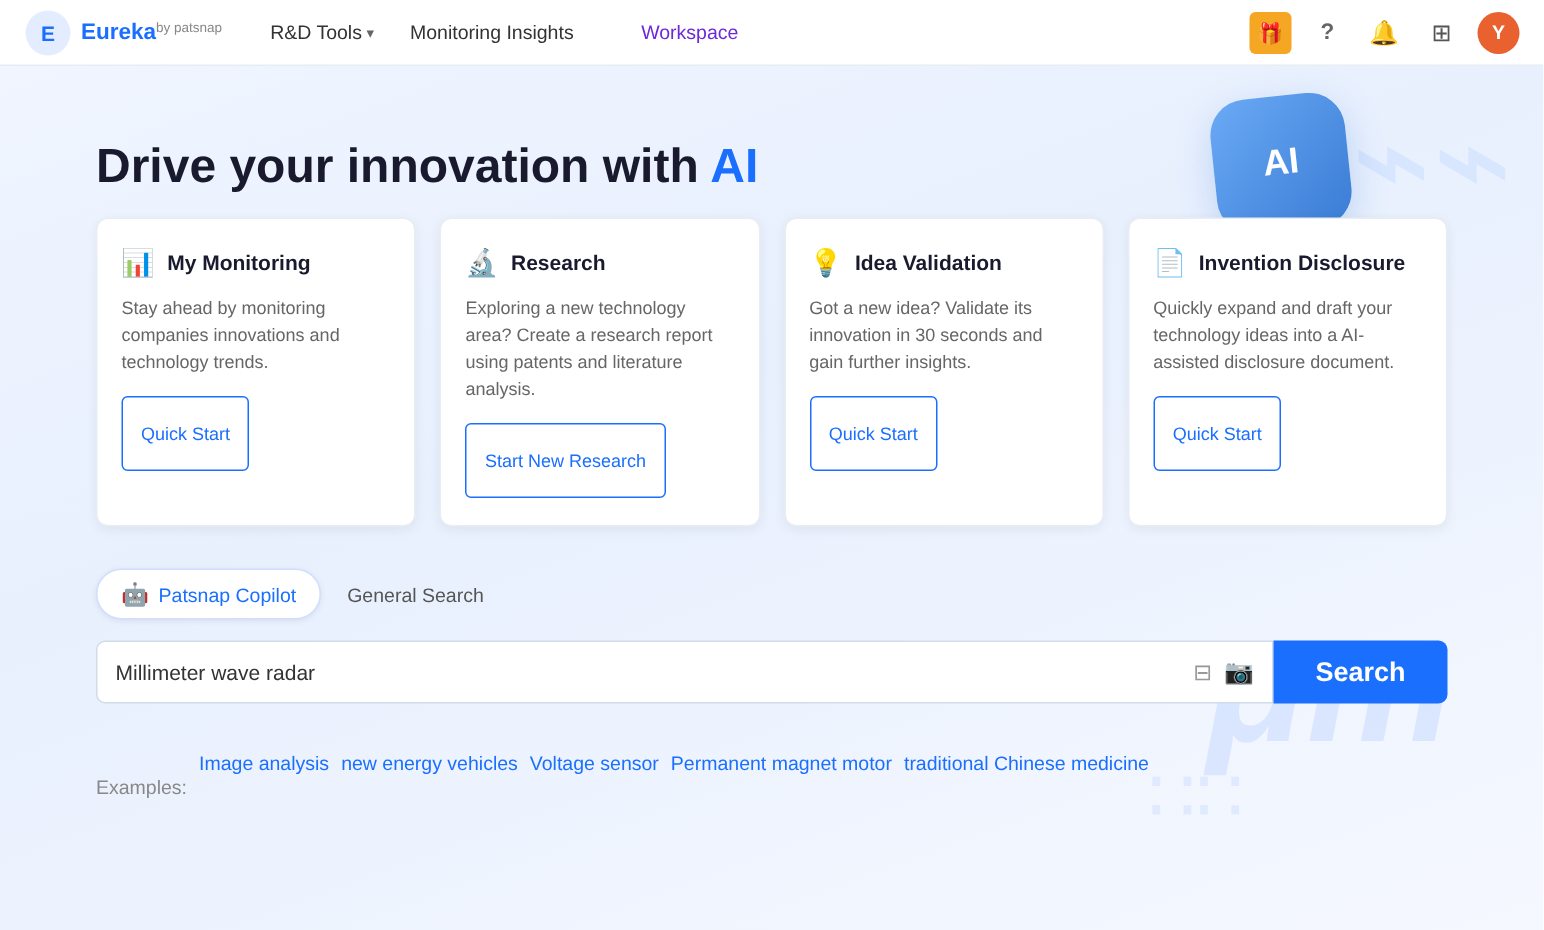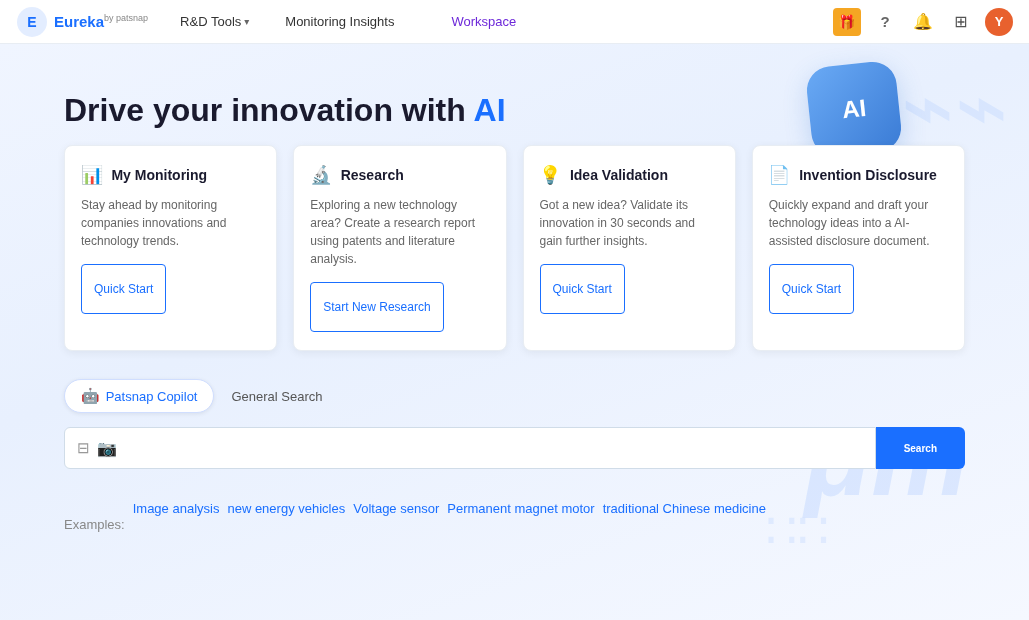--- a/index.html
+++ b/index.html
@@ -9,21 +9,21 @@
     .navbar {
       display: flex; align-items: center; height: 44px;
       background: #fff; border-bottom: 1px solid #e8edf3;
       padding: 0 16px; gap: 24px;
     }
     .navbar-logo { display: flex; align-items: center; gap: 6px; text-decoration: none; }
     .logo-icon { width: 32px; height: 32px; }
     .logo-text { display: flex; flex-direction: row; line-height: 1; }
     .logo-eureka { font-size: 15px; font-weight: 700; color: #1a6fff; }
     .logo-sub { font-size: 9px; color: #888; }
-    .nav-links { display: flex; align-items: flex-start; gap: 20px; flex: 1; }
+    .nav-links { display: flex; align-items: flex-start; gap: 8px; flex: 1; }
     .nav-link {
       font-size: 13px; color: #333; padding: 4px 8px; cursor: pointer;
       display: flex; align-items: center; gap: 3px; border-radius: 4px;
     }
     .nav-link.active { color: #6d28d9; margin-left: 21px; }
     .nav-chevron { font-size: 10px; color: #666; }
     .nav-right { display: flex; align-items: center; gap: 10px; margin-left: auto; }
     .nav-icon-btn {
       width: 28px; height: 28px; display: flex; align-items: center;
       justify-content: center; cursor: pointer; color: #555; font-size: 16px;
@@ -98,21 +98,21 @@
       padding: 0 12px; height: 42px;
     }
     .search-input {
       flex: 1; border: none; outline: none; font-size: 14px; color: #333;
       background: transparent;
     }
     .search-icons { display: flex; align-items: center; gap: 8px; color: #888; }
     .search-icon-btn { cursor: pointer; font-size: 16px; }
     .search-btn {
       background: #1a6fff; color: #fff; border: none; border-radius: 0 6px 6px 0;
-      padding: 0 28px; height: 42px; font-size: 10px; font-weight: 600;
+      padding: 0 28px; height: 42px; font-size: 18px; font-weight: 600;
       cursor: pointer; transition: background 0.2s; text-align: center;
     }
 
     
     .examples { display: flex; align-items: center; gap: 8px; font-size: 13px; position: relative; z-index: 2; }
     .examples-label { color: #888; margin-top: 32px; }
     .example-tag {
       color: #1a6fff; cursor: pointer; font-size: 13px;
     }
 
@@ -228,20 +228,21 @@
       <span class="tab-icon">🤖</span>
       <span>Patsnap Copilot</span>
     </button>
     <button class="tab-btn">
       <span>General Search</span>
     </button>
   </div>
 
   <div class="search-bar-wrap">
     <div class="search-input-container">
+      <input class="search-input" type="text" value="Millimeter wave radar" placeholder="Millimeter wave radar" style="">
       <div class="search-icons">
         <span class="search-icon-btn" title="Filter" style="font-size:15px; color:#999;">⊟</span>
         <span class="search-icon-btn" title="Image search" style="font-size:16px; color:#999;">📷</span>
       </div>
     </div>
     <button class="search-btn">Search</button>
   </div>
 
   <div class="examples">
     <span class="examples-label">Examples:</span>

